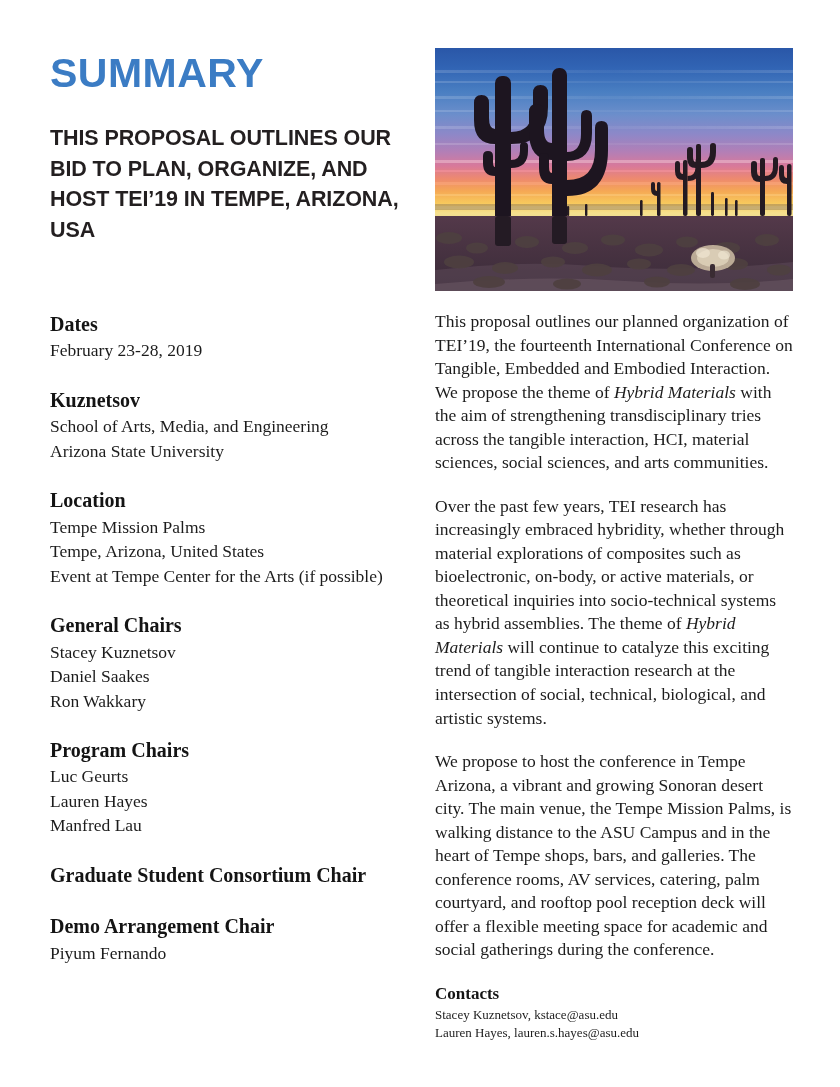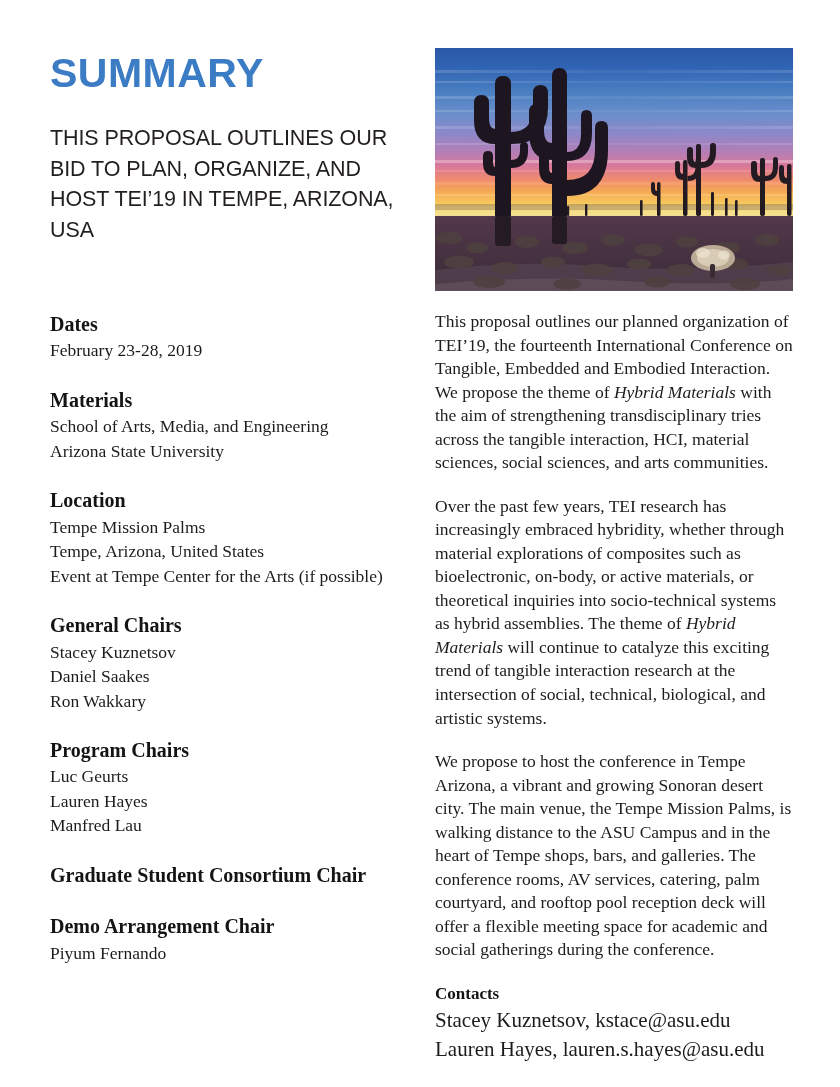--- a/index.html
+++ b/index.html
@@ -36,21 +36,21 @@
     font-weight: bold;
     font-size: 41px;
     letter-spacing: 0.5px;
     line-height: 1.05;
     color: #3b7cc4;
     margin: 0 0 28px 0;
   }
 
   .doc-subtitle {
     font-family: "Liberation Sans", "DejaVu Sans", sans-serif;
-    font-weight: normal;
+    font-weight: bold;
     font-size: 21.5px;
     line-height: 1.42;
     color: #231f20;
     letter-spacing: -0.1px;
     margin: 0;
   }
 
   .info-blocks {
     position: absolute;
     left: 50px;
@@ -121,21 +121,21 @@
     font-family: "Liberation Serif", "DejaVu Serif", serif;
     font-weight: bold;
     font-size: 17px;
     line-height: 1.42;
     color: #141414;
     margin: 0;
   }
 
   .contact-line {
     font-family: "Liberation Serif", "DejaVu Serif", serif;
-    font-size: 21px;
+    font-size: 13px;
     line-height: 1.40;
     color: #1c1c1c;
     margin: 0;
   }
 </style>
 </head>
 <body>
 
 <div class="page">
 
@@ -143,21 +143,21 @@
     <h1 class="doc-title">SUMMARY</h1>
     <p class="doc-subtitle">THIS PROPOSAL OUTLINES OUR BID TO PLAN, ORGANIZE, AND HOST TEI’19 IN TEMPE, ARIZONA, USA</p>
   </div>
 
   <div class="info-blocks" id="info-blocks">
       <div class="info-block">
         <p class="info-heading">Dates</p>
         <p class="info-line">February 23-28, 2019</p>
       </div>
       <div class="info-block">
-        <p class="info-heading">Materials</p>
+        <p class="info-heading">Kuznetsov</p>
         <p class="info-line">School of Arts, Media, and Engineering</p>
         <p class="info-line">Arizona State University</p>
       </div>
       <div class="info-block">
         <p class="info-heading">Location</p>
         <p class="info-line">Tempe Mission Palms</p>
         <p class="info-line">Tempe, Arizona, United States</p>
         <p class="info-line">Event at Tempe Center for the Arts (if possible)</p>
       </div>
       <div class="info-block">

